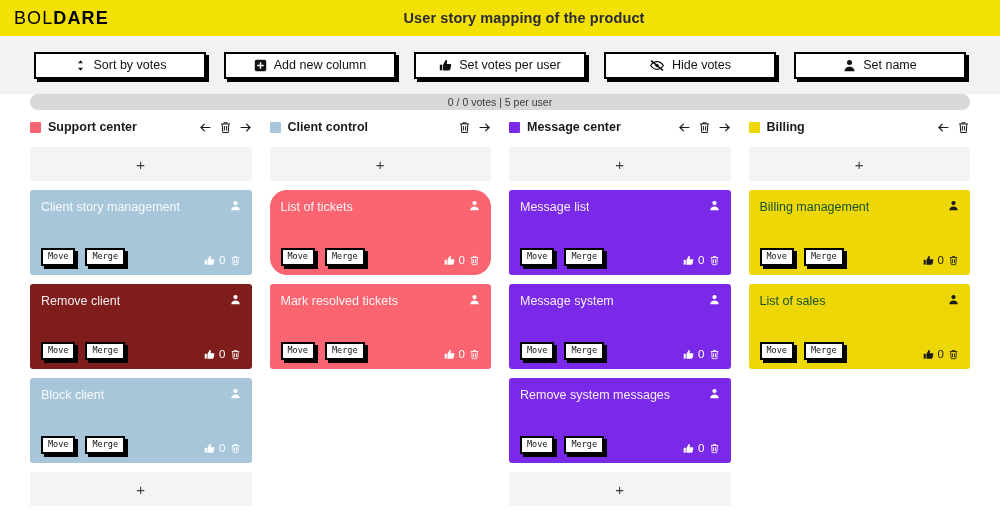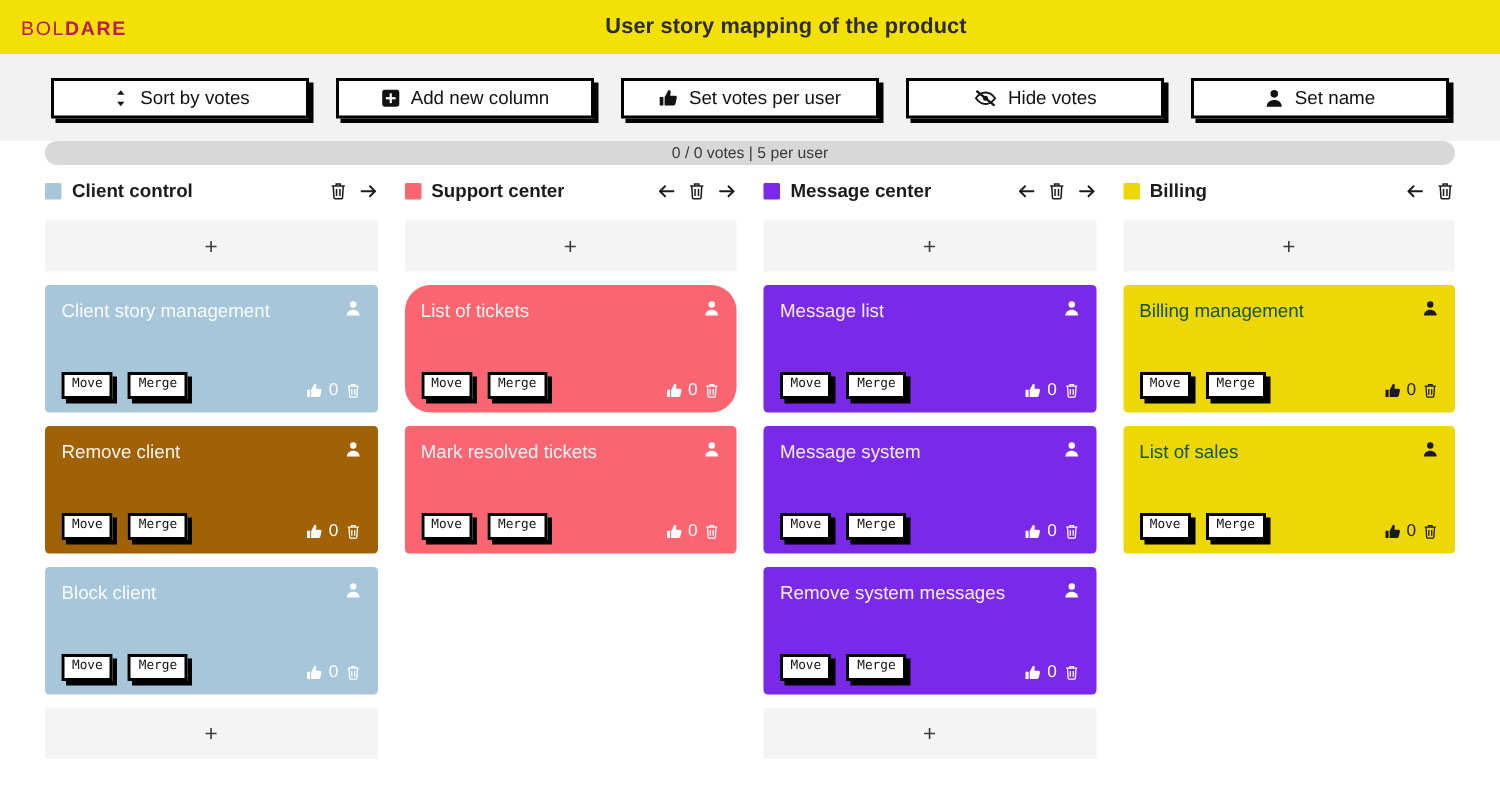--- a/index.html
+++ b/index.html
@@ -14,23 +14,23 @@
   .topbar {
     height: 36px;
     background: #f3e004;
     display: flex;
     align-items: center;
     position: relative;
   }
   .logo {
     position: absolute;
     left: 14px;
-    font-size: 13px;
+    font-size: 18px;
     letter-spacing: 1.1px;
-    color: #be185d;
+    color: #000000;
     font-weight: 400;
   }
   .logo b { font-weight: 700; }
   .topbar-title {
     width: 100%;
     text-align: center;
     font-size: 14.5px;
     font-weight: 700;
     color: #2b2b35;
     letter-spacing: .1px;
@@ -250,49 +250,49 @@
       <span>Set name</span>
     </div>
   </div>
 
 <div class="board">
   <div class="votebar">
     <span>0 / 0 votes | 5 per user</span>
   </div>
   <div class="colheaders">
       <div class="colheader">
-        <span class="swatch" style="background: rgb(167, 198, 218);"></span>
-        <span class="colname">Client control</span>
+        <span class="swatch" style="background: rgb(251, 101, 113);"></span>
+        <span class="colname">Support center</span>
         <div class="colactions">
+          <span>
+            <svg width="13" height="13" viewBox="0 0 16 16" fill="none" stroke="#1b1b1b" stroke-width="1.5" stroke-linecap="round" stroke-linejoin="round">
+              <path d="M13.5 8h-11"></path>
+              <path d="M6.6 3.9 2.5 8l4.1 4.1"></path>
+            </svg>
+          </span>
           <span>
             <svg width="13" height="13" viewBox="0 0 16 16" fill="none" stroke="#1b1b1b" stroke-width="1.25">
               <path d="M2.6 3.6h10.8"></path>
               <path d="M6.3 3.4V2.1h3.4v1.3"></path>
               <path d="M3.9 3.8l.6 9.4c0 .5.4.9.9.9h5.2c.5 0 .9-.4.9-.9l.6-9.4"></path>
               <path d="M6.6 6.2v5.6M9.4 6.2v5.6"></path>
             </svg>
           </span>
           <span>
             <svg width="13" height="13" viewBox="0 0 16 16" fill="none" stroke="#1b1b1b" stroke-width="1.5" stroke-linecap="round" stroke-linejoin="round">
               <path d="M2.5 8h11"></path>
               <path d="M9.4 3.9 13.5 8l-4.1 4.1"></path>
             </svg>
           </span>
         </div>
       </div>
       <div class="colheader">
-        <span class="swatch" style="background: rgb(251, 101, 113);"></span>
-        <span class="colname">Support center</span>
+        <span class="swatch" style="background: rgb(167, 198, 218);"></span>
+        <span class="colname">Client control</span>
         <div class="colactions">
-          <span>
-            <svg width="13" height="13" viewBox="0 0 16 16" fill="none" stroke="#1b1b1b" stroke-width="1.5" stroke-linecap="round" stroke-linejoin="round">
-              <path d="M13.5 8h-11"></path>
-              <path d="M6.6 3.9 2.5 8l4.1 4.1"></path>
-            </svg>
-          </span>
           <span>
             <svg width="13" height="13" viewBox="0 0 16 16" fill="none" stroke="#1b1b1b" stroke-width="1.25">
               <path d="M2.6 3.6h10.8"></path>
               <path d="M6.3 3.4V2.1h3.4v1.3"></path>
               <path d="M3.9 3.8l.6 9.4c0 .5.4.9.9.9h5.2c.5 0 .9-.4.9-.9l.6-9.4"></path>
               <path d="M6.6 6.2v5.6M9.4 6.2v5.6"></path>
             </svg>
           </span>
           <span>
             <svg width="13" height="13" viewBox="0 0 16 16" fill="none" stroke="#1b1b1b" stroke-width="1.5" stroke-linecap="round" stroke-linejoin="round">
@@ -379,21 +379,21 @@
                 <svg width="11" height="11" viewBox="0 0 16 16" fill="none" stroke="#ffffff" stroke-width="1.25">
                   <path d="M2.6 3.6h10.8"></path>
                   <path d="M6.3 3.4V2.1h3.4v1.3"></path>
                   <path d="M3.9 3.8l.6 9.4c0 .5.4.9.9.9h5.2c.5 0 .9-.4.9-.9l.6-9.4"></path>
                   <path d="M6.6 6.2v5.6M9.4 6.2v5.6"></path>
                 </svg>
               </span>
             </div>
           </div>
         </div>
-        <div class="card light-text" style="background: #a16207;">
+        <div class="card light-text" style="background: #7f1d1d;">
           <div class="card-top">
             <div class="card-title">Remove client</div>
             <span style="display: flex;">
               <svg width="11" height="11" viewBox="0 0 16 16" fill="#ffffff">
                 <circle cx="8" cy="4.4" r="3.1"></circle>
                 <path d="M1.8 15c0-3.4 2.8-5.6 6.2-5.6s6.2 2.2 6.2 5.6H1.8z"></path>
               </svg>
             </span>
           </div>
           <div class="card-bottom">

